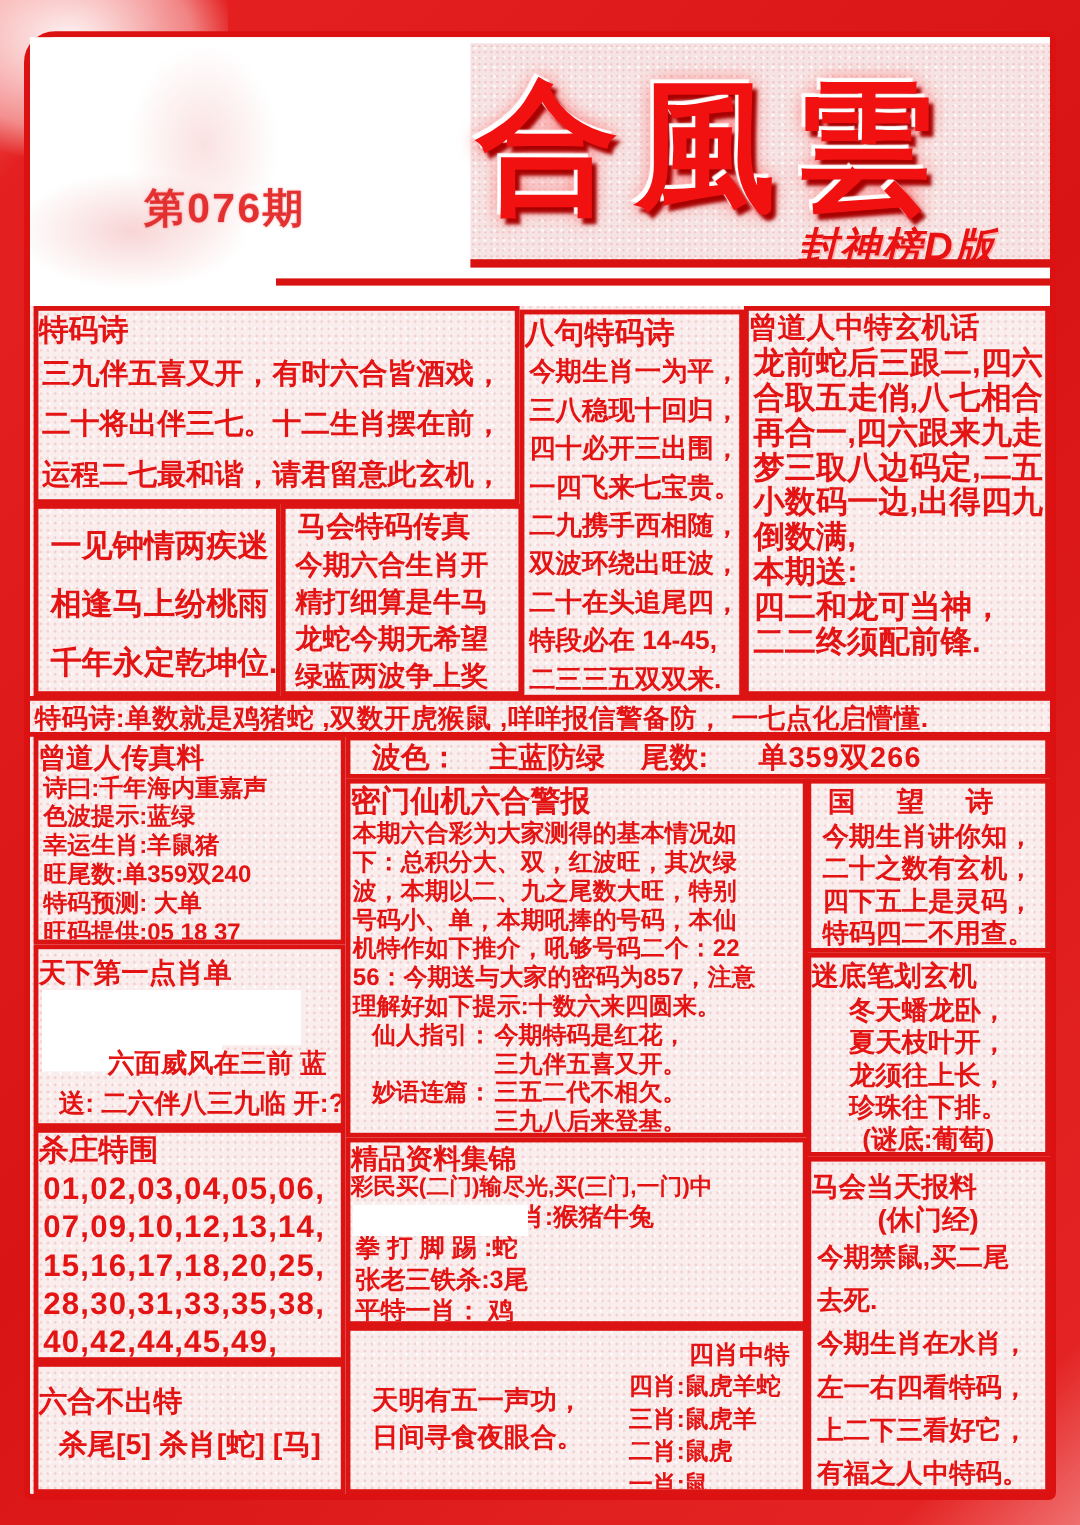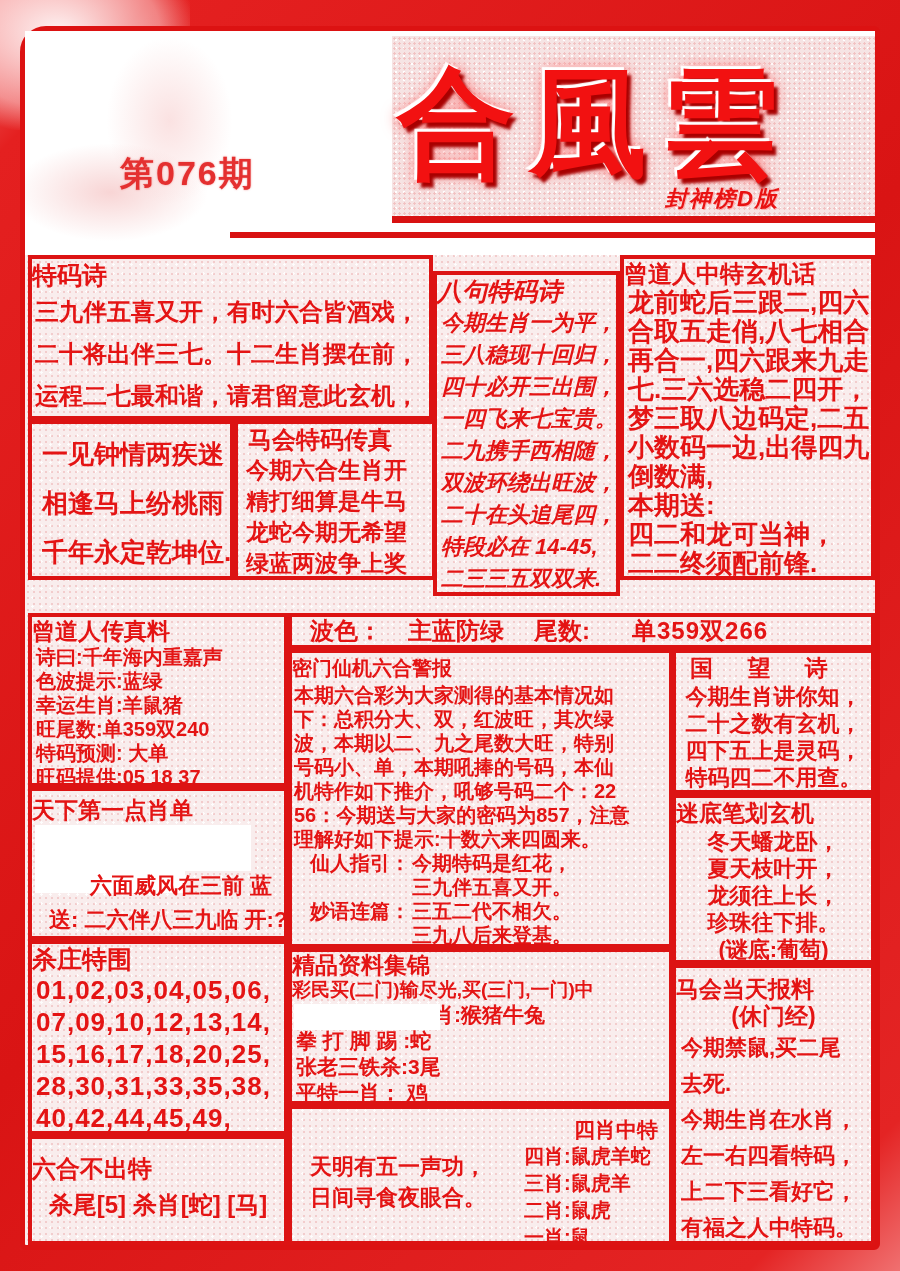--- a/index.html
+++ b/index.html
@@ -33,21 +33,21 @@
     background-image:
       radial-gradient(rgba(236,160,160,.5) 1px,transparent 1.3px),
       radial-gradient(rgba(255,255,255,.95) 1px,transparent 1.4px);
     background-size:5px 5px,8px 8px;}
   .big-title{position:absolute;left:372px;top:8px;width:478px;height:180px;
     font-size:118px;line-height:168px;letter-spacing:14px;white-space:nowrap;
     color:#f21111;
     text-shadow:-3px -3px 1px #ffffff,4px 5px 3px #a80000,0 0 16px #ff5a5a;}
   .issue{position:absolute;left:95px;top:120px;font-size:34px;color:#e43030;
     text-shadow:0 0 2px rgba(228,48,48,.55);letter-spacing:2px;}
-  .edition{position:absolute;left:640px;top:153px;font-size:22px;font-style:italic;
+  .edition{position:absolute;left:640px;top:153px;font-size:33px;font-style:italic;
     color:#e81212;letter-spacing:2px;text-shadow:1px 1px 0 rgba(255,160,160,.8);}
   .hline{position:absolute;background:#d81111;}
   .hline.h1{left:367px;top:185px;width:483px;height:7px;}
   .hline.h2{left:205px;top:201px;width:645px;height:6px;}
   
   .box{position:absolute;border:4px solid #dc1313;overflow:hidden;}
   .bt{text-align:left;white-space:nowrap;}
   
   .temashi .bt{font-size:25px;line-height:32px;}
   .t-line{font-size:24px;line-height:42px;padding-left:3px;white-space:nowrap;}
@@ -74,21 +74,21 @@
   .dianxiao .bt{font-size:23px;line-height:30px;padding-top:4px;}
   .redact{position:absolute;background:#ffffff;}
   .dx1{position:absolute;left:58px;top:80px;font-size:22px;white-space:nowrap;}
   .dx2{position:absolute;left:17px;top:114px;font-size:22px;white-space:nowrap;}
   .shazhuang .bt{font-size:25px;line-height:30px;}
   .sz-line{font-size:26px;line-height:32px;padding-left:4px;letter-spacing:1px;white-space:nowrap;}
   .buchute{text-align:center;padding-top:12px;}
   .buchute .bt{font-size:24px;line-height:36px;}
   .bc-line{font-size:24px;line-height:36px;white-space:nowrap;}
   
-  .mimen .bt{font-size:20px;line-height:30px;}
+  .mimen .bt{font-size:25px;line-height:30px;}
   .m-line{font-size:20px;line-height:24px;padding:0 2px;white-space:nowrap;}
   .g-row{display:flex;font-size:20px;line-height:24px;white-space:nowrap;padding-left:18px;}
   .g-row .g-label{flex:0 0 auto;}
   .jingpin .bt{font-size:23px;line-height:26px;}
   .jp1{font-size:19px;line-height:24px;white-space:nowrap;}
   .jp2{font-size:21px;line-height:26px;padding-left:120px;white-space:nowrap;}
   .jp-line{font-size:21px;line-height:26px;padding-left:4px;white-space:nowrap;}
   .bm-left{position:absolute;left:18px;top:42px;}
   .bm-line{font-size:22px;line-height:31px;white-space:nowrap;}
   .bm-right{position:absolute;left:232px;top:8px;}
@@ -140,51 +140,51 @@
     <div class="box machuan" style="left:209px;top:389px;width:202px;height:160px;">
       <div class="bt">马会特码传真</div>
       <div>
           <div class="mc-line">今期六合生肖开</div>
           <div class="mc-line">精打细算是牛马</div>
           <div class="mc-line">龙蛇今期无希望</div>
           <div class="mc-line">绿蓝两波争上奖</div>
         </div>
     </div>
 
-    <div class="box baju" style="left:408px;top:240px;width:187px;height:325px;font-style:italic;">
+    <div class="box baju" style="left:408px;top:227px;width:187px;height:325px;">
       <div class="bt">八句特码诗</div>
       <div>
           <div class="bj-line">今期生肖一为平，</div>
           <div class="bj-line">三八稳现十回归，</div>
           <div class="bj-line">四十必开三出围，</div>
           <div class="bj-line">一四飞来七宝贵。</div>
           <div class="bj-line">二九携手西相随，</div>
           <div class="bj-line">双波环绕出旺波，</div>
           <div class="bj-line">二十在头追尾四，</div>
           <div class="bj-line">特段必在 14-45,</div>
           <div class="bj-line">二三三五双双来.</div>
         </div>
     </div>
 
     <div class="box xuanji" style="left:595px;top:224px;width:255px;height:325px;">
       <div class="bt">曾道人中特玄机话</div>
       <div>
           <div class="xj-line">龙前蛇后三跟二,四六</div>
           <div class="xj-line">合取五走俏,八七相合</div>
           <div class="xj-line">再合一,四六跟来九走</div>
-          <div class="xj-line">七.三六选稳二四开，</div>
           <div class="xj-line">梦三取八边码定,二五</div>
           <div class="xj-line">小数码一边,出得四九</div>
           <div class="xj-line">倒数满,</div>
           <div class="xj-line">本期送:</div>
           <div class="xj-line">四二和龙可当神，</div>
           <div class="xj-line">二二终须配前锋.</div>
         </div>
     </div>
 
+    <div class="banner">特码诗:单数就是鸡猪蛇 ,双数开虎猴鼠 ,咩咩报信警备防， 一七点化启懵懂.</div>
 
     <div class="box fax" style="left:3px;top:582px;width:260px;height:174px;">
       <div class="bt">曾道人传真料</div>
       <div>
           <div class="fx-line">诗曰:千年海内重嘉声</div>
           <div class="fx-line">色波提示:蓝绿</div>
           <div class="fx-line">幸运生肖:羊鼠猪</div>
           <div class="fx-line">旺尾数:单359双240</div>
           <div class="fx-line">特码预测: 大单</div>
           <div class="fx-line">旺码提供:05 18 37</div>

